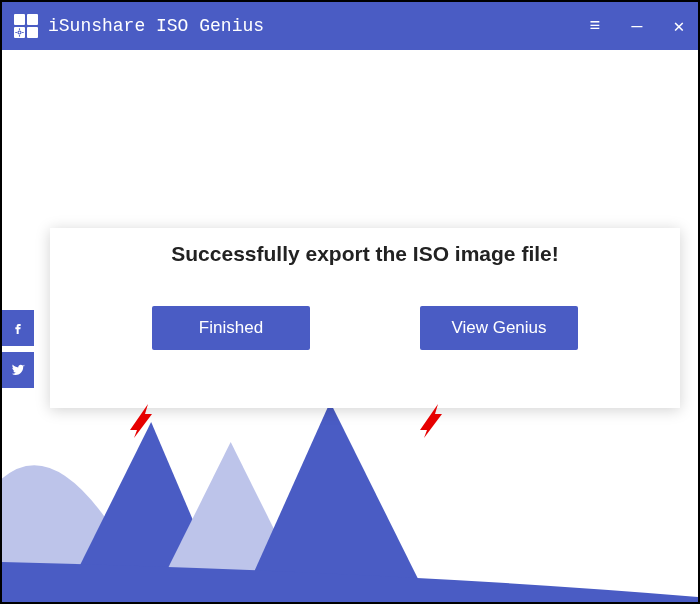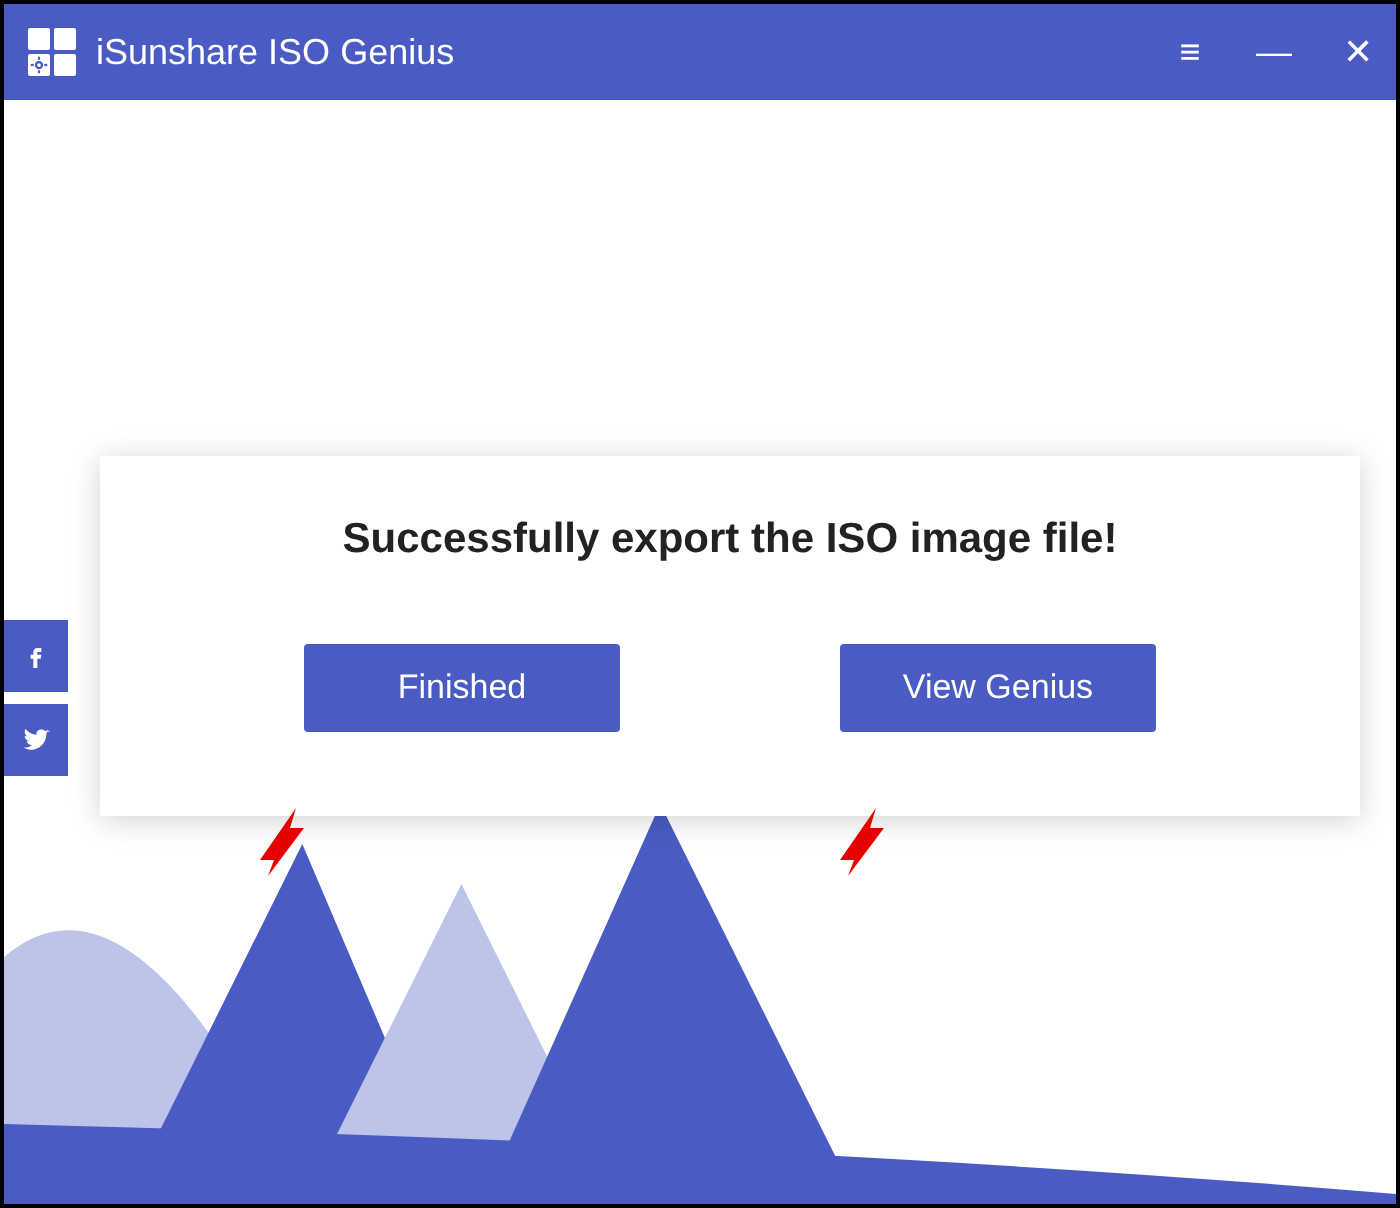--- a/index.html
+++ b/index.html
@@ -12,20 +12,21 @@
       overflow: hidden;
       background: #fff;
     }
     .titlebar {
       height: 48px;
       background: #4a5cc4;
       display: flex;
       align-items: center;
       padding: 0 10px;
       position: relative;
+      font-family: Liberation Mono, monospace;
     }
     .app-logo {
       width: 28px;
       height: 28px;
       margin-right: 8px;
       display: flex;
       flex-wrap: wrap;
       gap: 2px;
       align-content: center;
       justify-content: center;
@@ -102,21 +103,21 @@
       top: 178px;
       left: 48px;
       right: 18px;
       height: 180px;
       background: #fff;
       box-shadow: 0 2px 14px rgba(0,0,0,0.18);
       z-index: 10;
       display: flex;
       flex-direction: column;
       align-items: center;
-      padding-top: 30px;
+      padding-top: 14px;
     }
     .dialog-message {
       font-size: 21px;
       font-weight: 700;
       color: #222;
       text-align: center;
     }
     .dialog-buttons {
       display: flex;
       gap: 110px;

